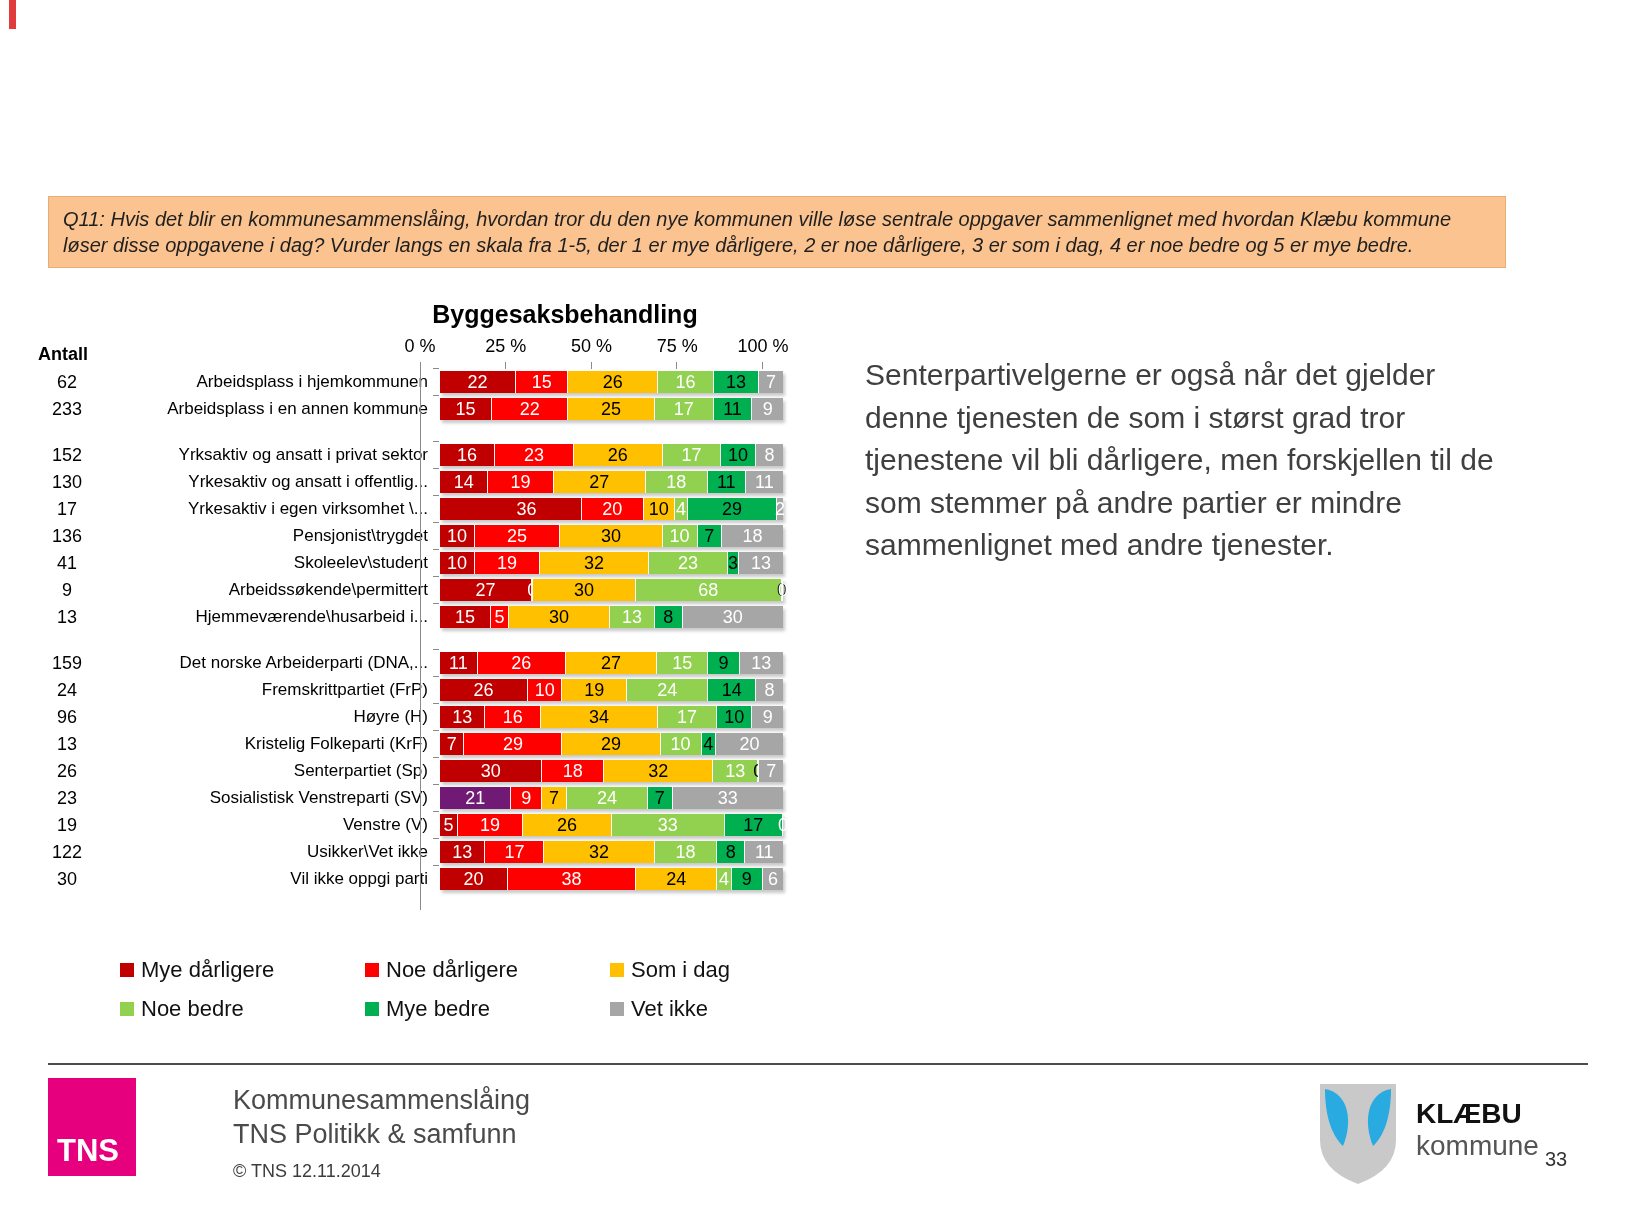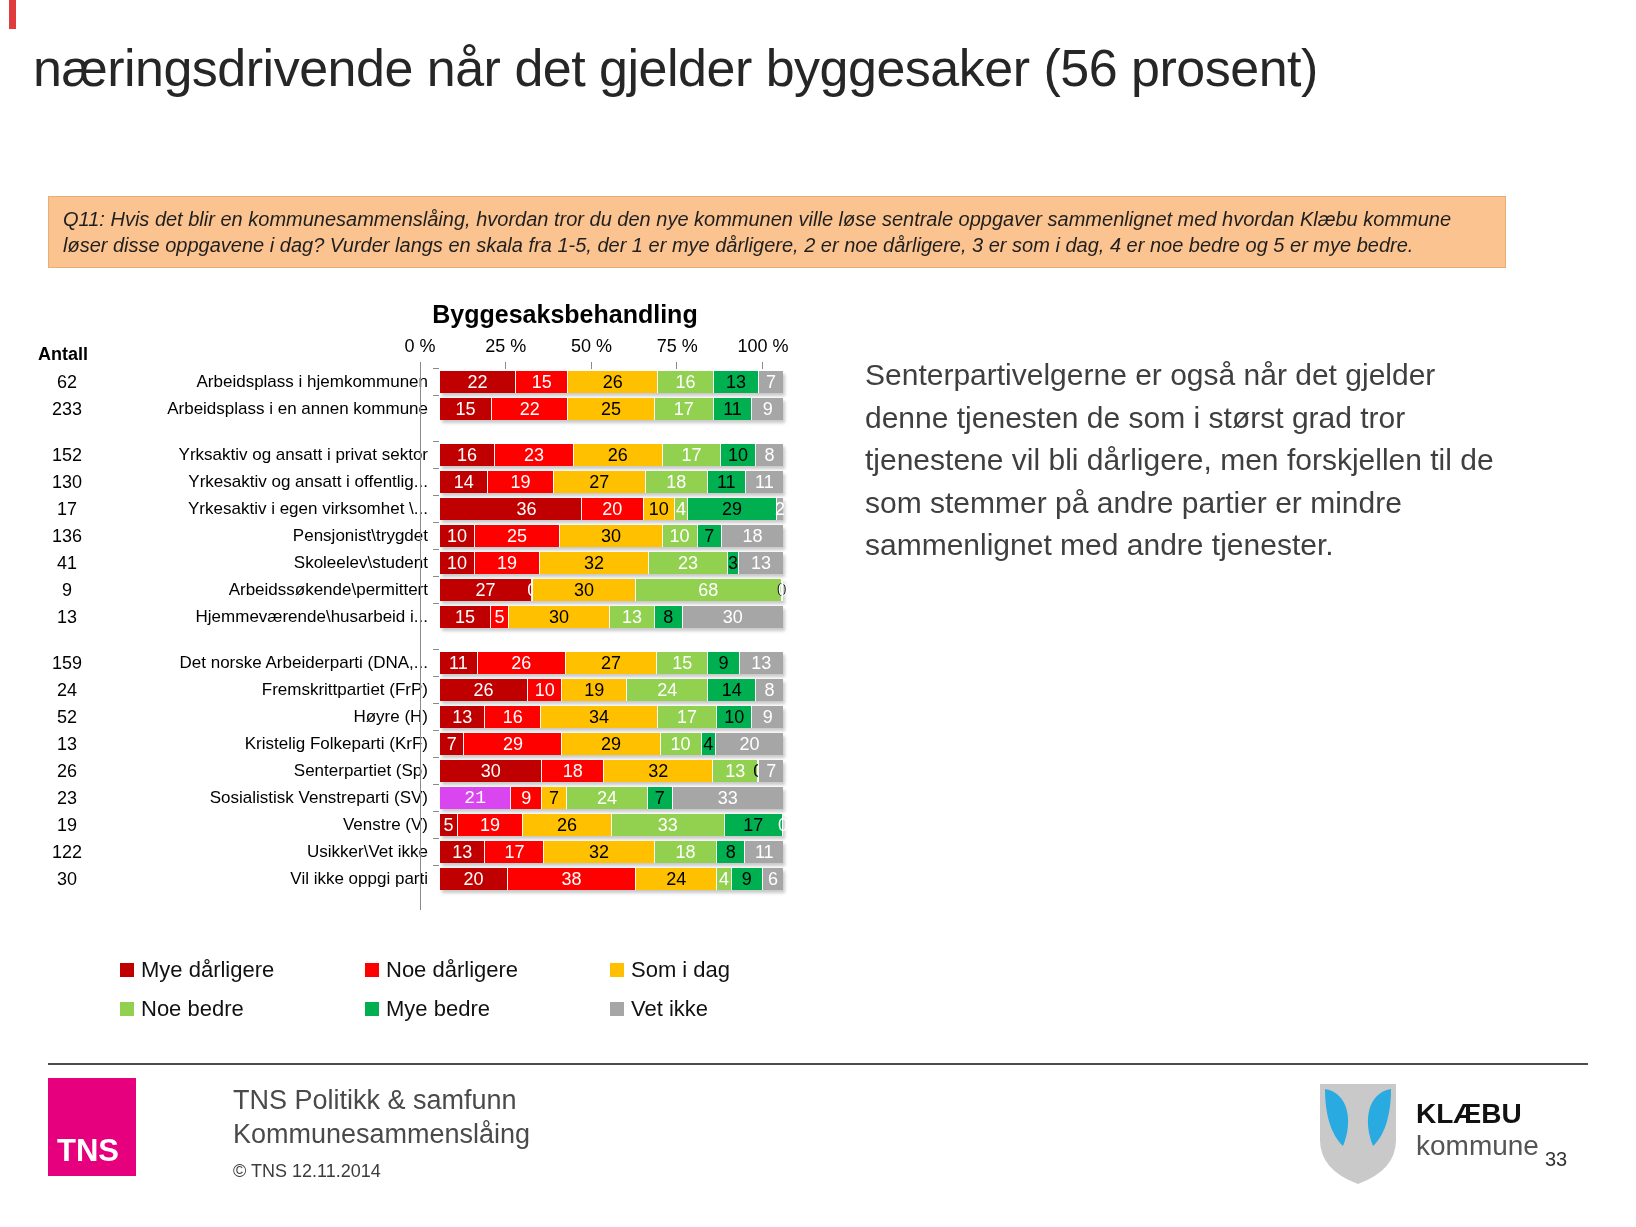--- a/index.html
+++ b/index.html
@@ -55,21 +55,20 @@
   .page-num{position:absolute;left:1545px;top:1148px;font-size:20px;color:#333;}
 </style>
 </head>
 <body>
 
 <div class="slide">
 
   <div class="corner-mark"></div>
 
   <div class="title">
-    <div>næringsdrivende når det gjelder byggesaker (56 prosent)</div>
   </div>
 
   <div class="qbox">
     <span>Q11: Hvis det blir en kommunesammenslåing, hvordan tror du den nye kommunen ville løse sentrale oppgaver sammenlignet med hvordan Klæbu kommune løser disse oppgavene i dag? Vurder langs en skala fra 1-5, der 1 er mye dårligere, 2 er noe dårligere, 3 er som i dag, 4 er noe bedre og 5 er mye bedre.</span>
   </div>
 
   <div class="chart">
     <div class="chart-title">Byggesaksbehandling</div>
     <div class="antall-header">Antall</div>
     <div class="x-axis">
@@ -345,21 +344,21 @@
             </div>
             <div class="seg" style="flex-grow: 14; background-color: rgb(0, 176, 80);">
               <span style="color: rgb(0, 0, 0);">14</span>
             </div>
             <div class="seg" style="flex-grow: 8; background-color: rgb(166, 166, 166);">
               <span style="color: rgb(255, 255, 255);">8</span>
             </div>
           </div>
         </div>
         <div class="crow">
-          <div class="antall">52</div>
+          <div class="antall">96</div>
           <div class="rlabel">Høyre (H)</div>
           <div class="bar">
             <div class="seg" style="flex-grow: 13; background-color: rgb(192, 0, 0);">
               <span style="color: rgb(255, 255, 255);">13</span>
             </div>
             <div class="seg" style="flex-grow: 16; background-color: rgb(255, 0, 0);">
               <span style="color: rgb(255, 255, 255);">16</span>
             </div>
             <div class="seg" style="flex-grow: 34; background-color: rgb(255, 192, 0);">
               <span style="color: rgb(0, 0, 0);">34</span>
@@ -420,21 +419,21 @@
             </div>
             <div class="seg" style="flex-grow: 7; background-color: rgb(166, 166, 166);">
               <span style="color: rgb(255, 255, 255);">7</span>
             </div>
           </div>
         </div>
         <div class="crow">
           <div class="antall">23</div>
           <div class="rlabel">Sosialistisk Venstreparti (SV)</div>
           <div class="bar">
-            <div class="seg" style="flex-grow: 21; background-color: #d946ef; font-family: Liberation Mono, monospace;">
+            <div class="seg" style="flex-grow: 21; background-color: #701a75;">
               <span style="color: rgb(255, 255, 255);">21</span>
             </div>
             <div class="seg" style="flex-grow: 9; background-color: rgb(255, 0, 0);">
               <span style="color: rgb(255, 255, 255);">9</span>
             </div>
             <div class="seg" style="flex-grow: 7; background-color: rgb(255, 192, 0);">
               <span style="color: rgb(0, 0, 0);">7</span>
             </div>
             <div class="seg" style="flex-grow: 24; background-color: rgb(146, 208, 80);">
               <span style="color: rgb(255, 255, 255);">24</span>
@@ -551,22 +550,22 @@
 
   <div class="commentary">Senterpartivelgerne er også når det gjelder denne tjenesten de som i størst grad tror tjenestene vil bli dårligere, men forskjellen til de som stemmer på andre partier er mindre sammenlignet med andre tjenester.</div>
 
   <div class="footer-line"></div>
 
   <div class="tns-logo">
     <span>TNS</span>
   </div>
 
   <div class="footer-text">
+    <div class="l">Kommunesammenslåing</div>
     <div class="l">TNS Politikk &amp; samfunn</div>
-    <div class="l">Kommunesammenslåing</div>
     <div class="c">© TNS 12.11.2014</div>
   </div>
 
   <div class="klaebu">
     <span>
       <svg width="80" height="104" viewBox="0 0 80 104">
         <path d="M2,2 H78 V58 Q78 88 40 102 Q2 88 2 58 Z" fill="#C9C9C9"></path>
         <path d="M7,7 C31,11 35,40 25,64 C12,52 7,30 7,7 Z" fill="#29ABE2"></path>
         <path d="M73,7 C49,11 45,40 55,64 C68,52 73,30 73,7 Z" fill="#29ABE2"></path>
       </svg>

